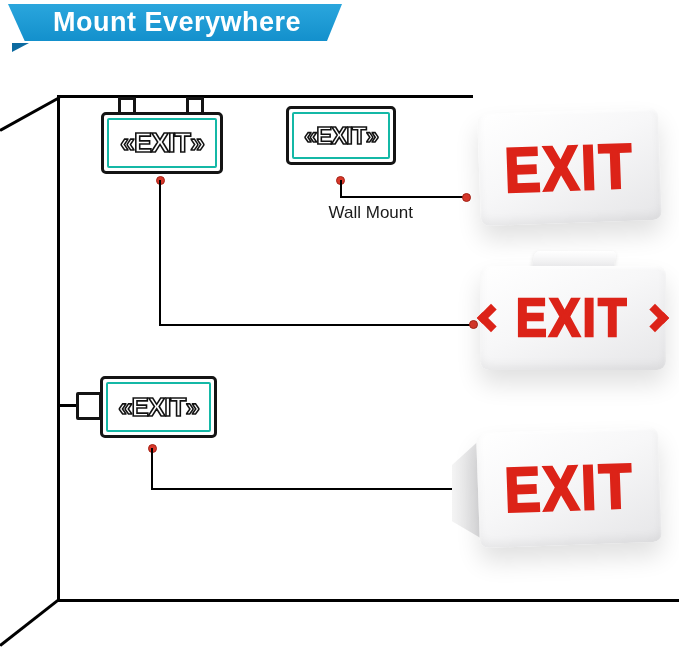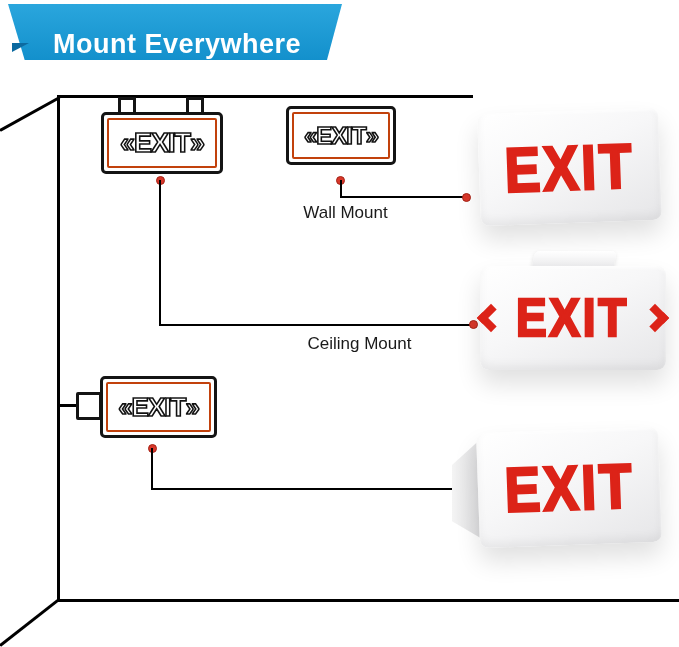--- a/index.html
+++ b/index.html
@@ -2,42 +2,42 @@
 <html><head>
 <meta charset="utf-8">
 <style>
   html,body{margin:0;padding:0;background:#fff;}
   #stage{
     position:relative;width:679px;height:647px;background:#fff;overflow:hidden;
     font-family:"Liberation Sans",sans-serif;
   }
   
   .banner{
-    position:absolute;left:8px;top:4px;width:334px;height:56px;
+    position:absolute;left:8px;top:4px;width:334px;height:37px;
     background:linear-gradient(180deg,#2aa6dd,#1390cc);
     clip-path:polygon(0 0,100% 0,95.5% 100%,5% 100%);
-    display:flex;align-items:flex-end;justify-content:center;
+    display:flex;align-items:center;justify-content:center;
   }
   .banner-title{
     color:#fff;font-size:27px;font-weight:bold;letter-spacing:.5px;
     transform:translateX(2px);
   }
   .banner-fold{
     position:absolute;left:12px;top:43px;width:0;height:0;
     border-top:9px solid #0c6aa0;border-right:17px solid transparent;
   }
   
   .line{position:absolute;background:#000;}
   
   .drawn-sign{
     position:absolute;background:#fff;border:3px solid #141414;border-radius:5px;
     box-sizing:border-box;
   }
   .drawn-sign .inner{
-    position:absolute;inset:3px;border:2px solid #c2410c;border-radius:2px;
+    position:absolute;inset:3px;border:2px solid #14b8a6;border-radius:2px;
     display:flex;align-items:center;justify-content:center;
   }
   .drawn-face{
     font-weight:bold;color:#fff;
     -webkit-text-stroke:1.6px #111;
     letter-spacing:-1px;white-space:nowrap;
   }
   .hanger{
     position:absolute;width:18px;height:17px;box-sizing:border-box;
     border-left:3px solid #141414;border-right:3px solid #141414;border-top:3px solid #141414;
@@ -45,21 +45,21 @@
   }
   .bracket{
     position:absolute;background:#fff;border:3px solid #141414;box-sizing:border-box;border-radius:2px;
   }
   
   .dot{
     position:absolute;width:9px;height:9px;border-radius:50%;
     background:#d8372a;border:1px solid #a52417;box-sizing:border-box;
   }
   .mount-label{
-    position:absolute;color:#1a1a1a;font-size:17px;text-align:center;white-space:pre;
+    position:absolute;color:#1a1a1a;font-size:17px;text-align:right;white-space:pre;
   }
   
   .photo-sign{
     position:absolute;border-radius:9px;
     background:linear-gradient(155deg,#ffffff 0%,#f7f7f8 45%,#e6e6e8 100%);
     box-shadow:0 14px 24px rgba(0,0,0,.12), inset 0 -5px 10px rgba(0,0,0,.05), inset 0 2px 3px rgba(255,255,255,.9);
     display:flex;align-items:center;justify-content:center;gap:10px;
   }
   .photo-exit{
     font-weight:bold;color:#dc2318;-webkit-text-stroke:2.5px #dc2318;
@@ -124,21 +124,20 @@
   <div class="dot" style="left:336px;top:176px;"></div>
   <div class="line" style="left:340px;top:180px;width:2px;height:17px;"></div>
   <div class="line" style="left:340px;top:196px;width:126px;height:2px;"></div>
   <div class="dot" style="left:462px;top:193px;"></div>
   <div class="mount-label" style="left:278px;top:203px;width:135px;">Wall Mount</div>
 
   <div class="dot" style="left:156px;top:176px;"></div>
   <div class="line" style="left:159px;top:180px;width:2px;height:146px;"></div>
   <div class="line" style="left:159px;top:324px;width:314px;height:2px;"></div>
   <div class="dot" style="left:469px;top:320px;"></div>
-  <div class="mount-label" style="left:287px;top:334px;width:145px;">Ceiling Mount</div>
 
   <div class="dot" style="left:148px;top:444px;"></div>
   <div class="line" style="left:151px;top:448px;width:2px;height:42px;"></div>
   <div class="line" style="left:151px;top:488px;width:308px;height:2px;"></div>
   <div class="dot" style="left:455px;top:485px;"></div>
 
   <div class="photo-sign" style="left:479px;top:111px;width:181px;height:112px;transform:rotate(-2deg);">
     <span class="photo-exit" style="font-size:58px;">EXIT</span>
   </div>
 

